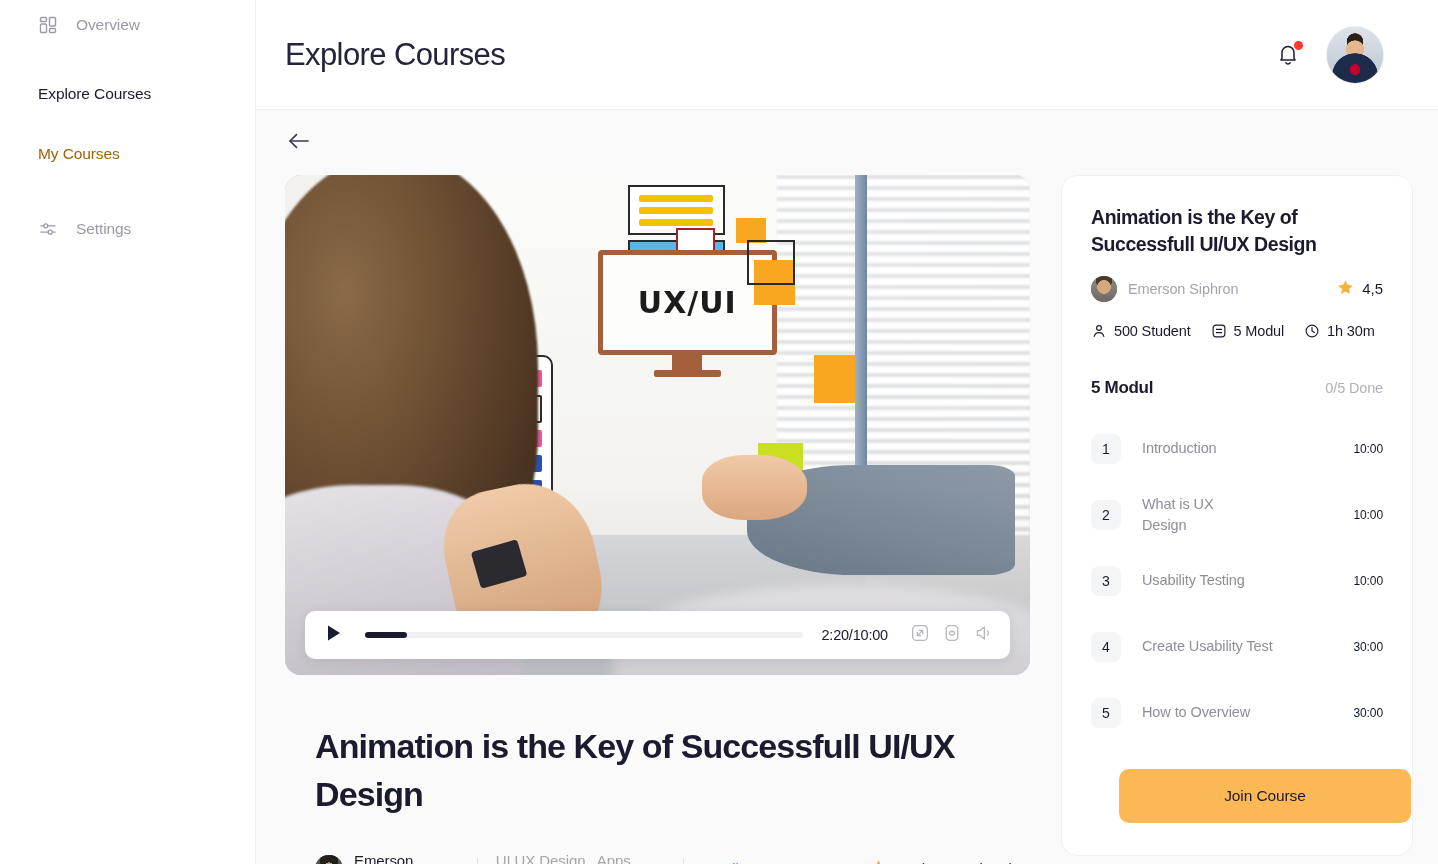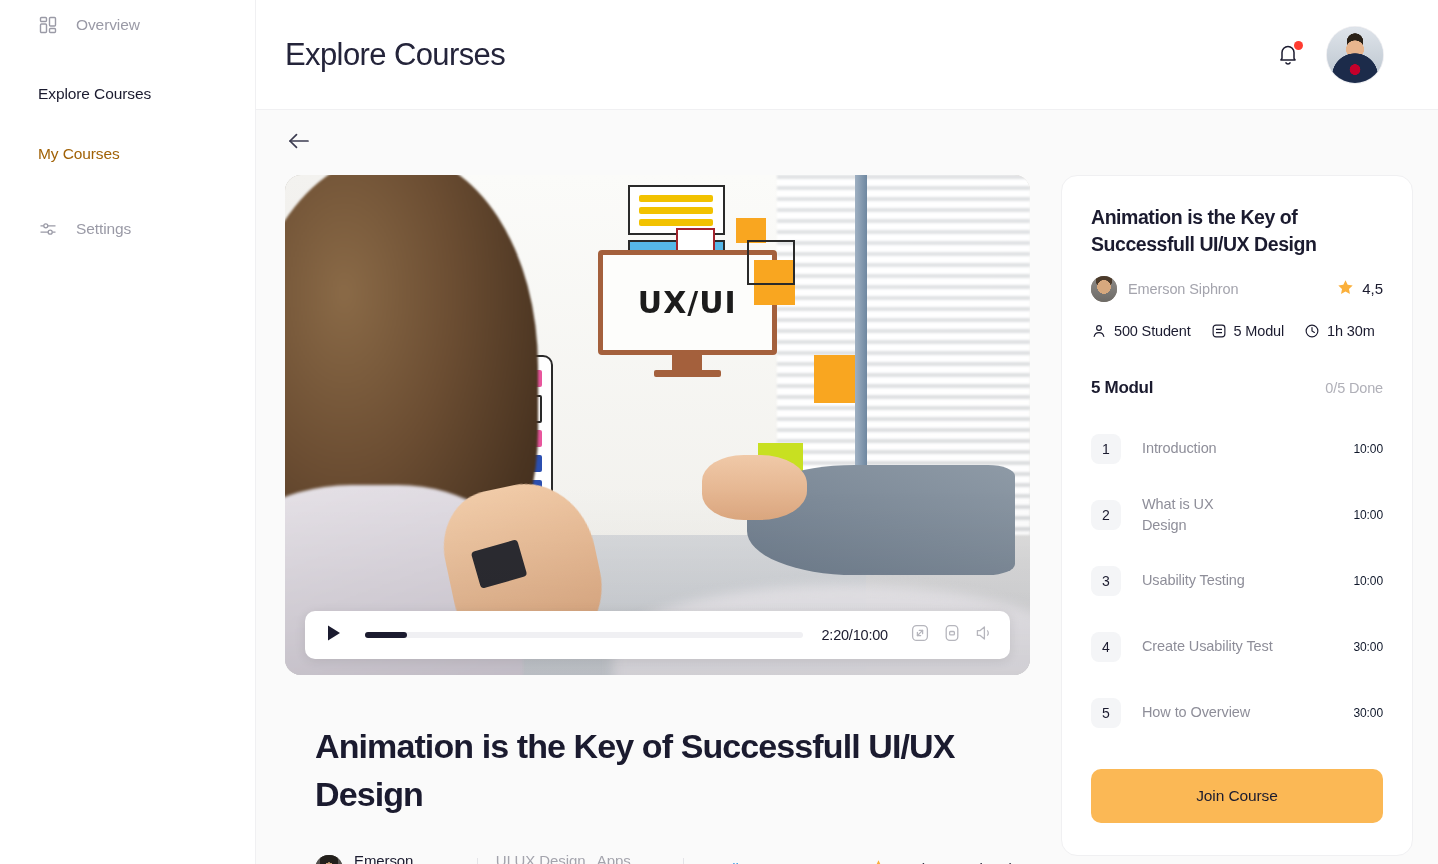--- a/index.html
+++ b/index.html
@@ -310,20 +310,21 @@
   .modtime {
     margin-left: auto; font-size: 12px; color: #0f172a; letter-spacing: -0.1px;
   }
   .join-btn {
     margin-top: 23px;
     width: 100%; height: 54px;
     background: #fbb855; border: none; border-radius: 10px;
     font-family: "Liberation Sans", sans-serif;
     font-size: 15.5px; color: #1b1b2f; letter-spacing: -0.1px;
     cursor: pointer;
+    margin-left: 28px;
   }
 
   
   .face-a { position:absolute; inset:0; background:
       radial-gradient(circle at 50% 76%, #c4002b 0 10%, transparent 11%),
       radial-gradient(circle at 50% 88%, #1c2b4a 0 40%, transparent 41%),
       radial-gradient(circle at 50% 40%, #e8b58e 0 20%, transparent 21%),
       radial-gradient(circle at 50% 26%, #2a2118 0 16%, transparent 17%),
       linear-gradient(180deg,#dfe4ea,#b9c3cd); }
   .face-b { position:absolute; inset:0; background:

